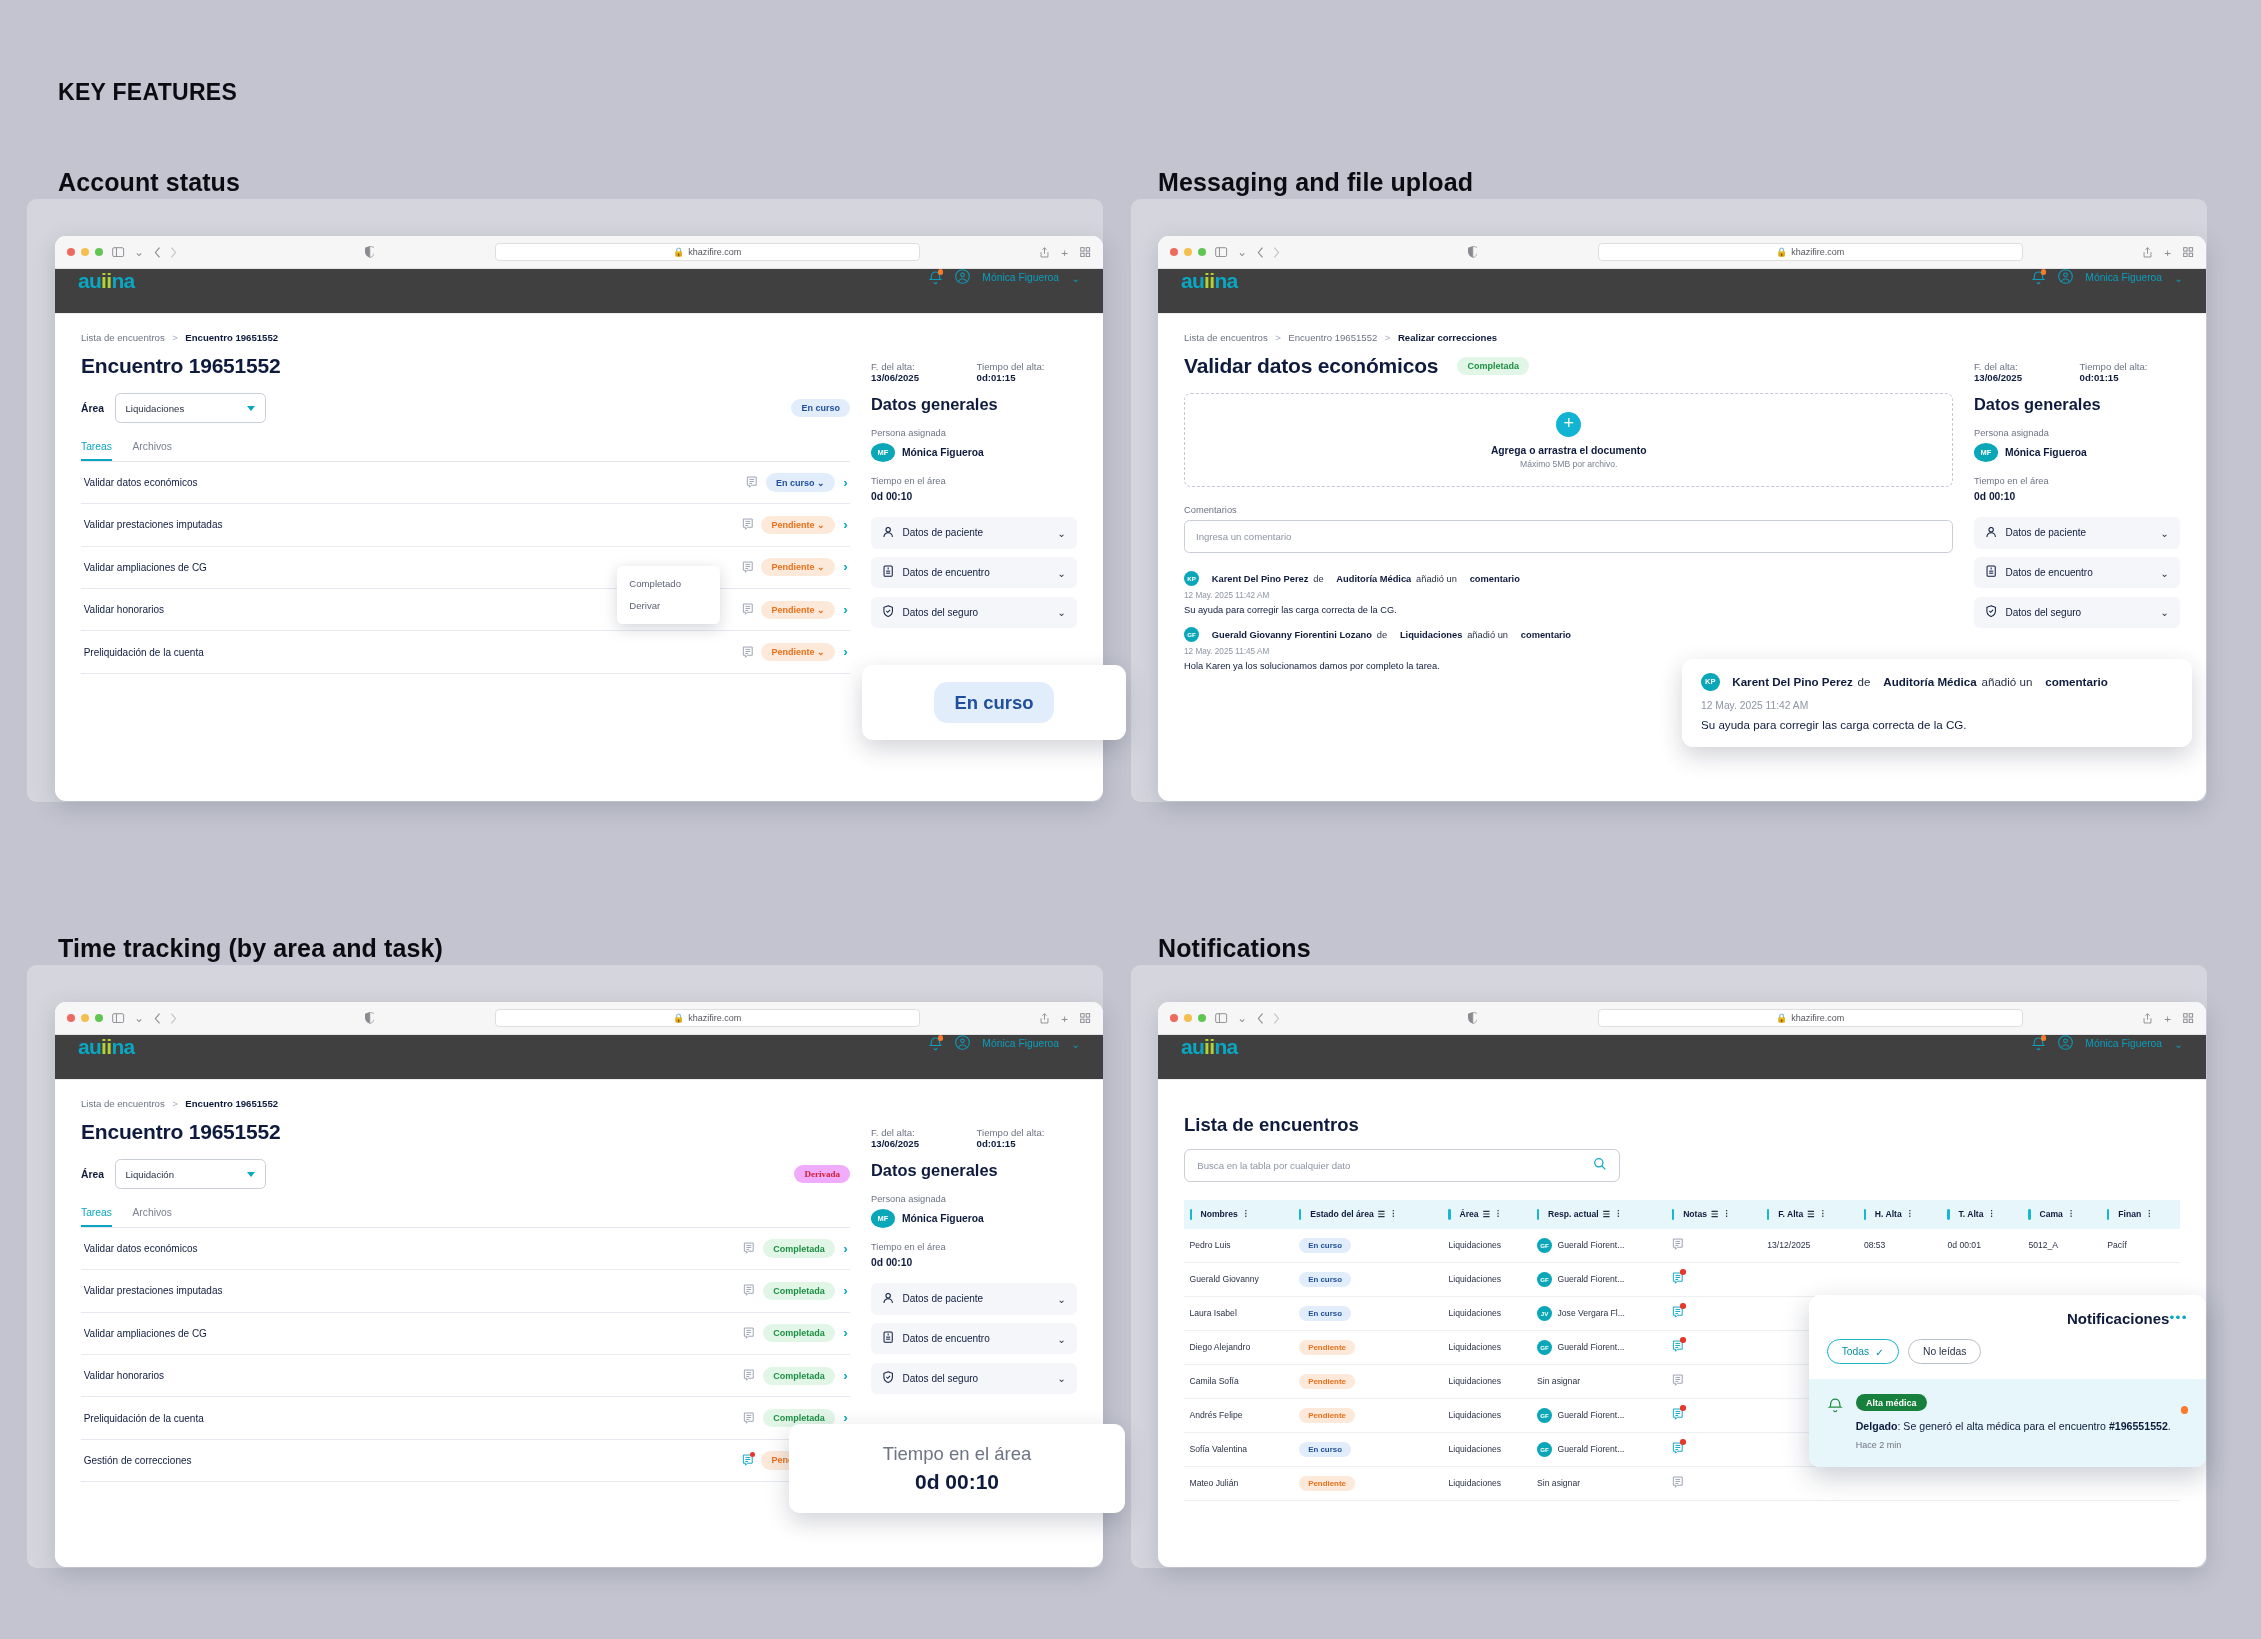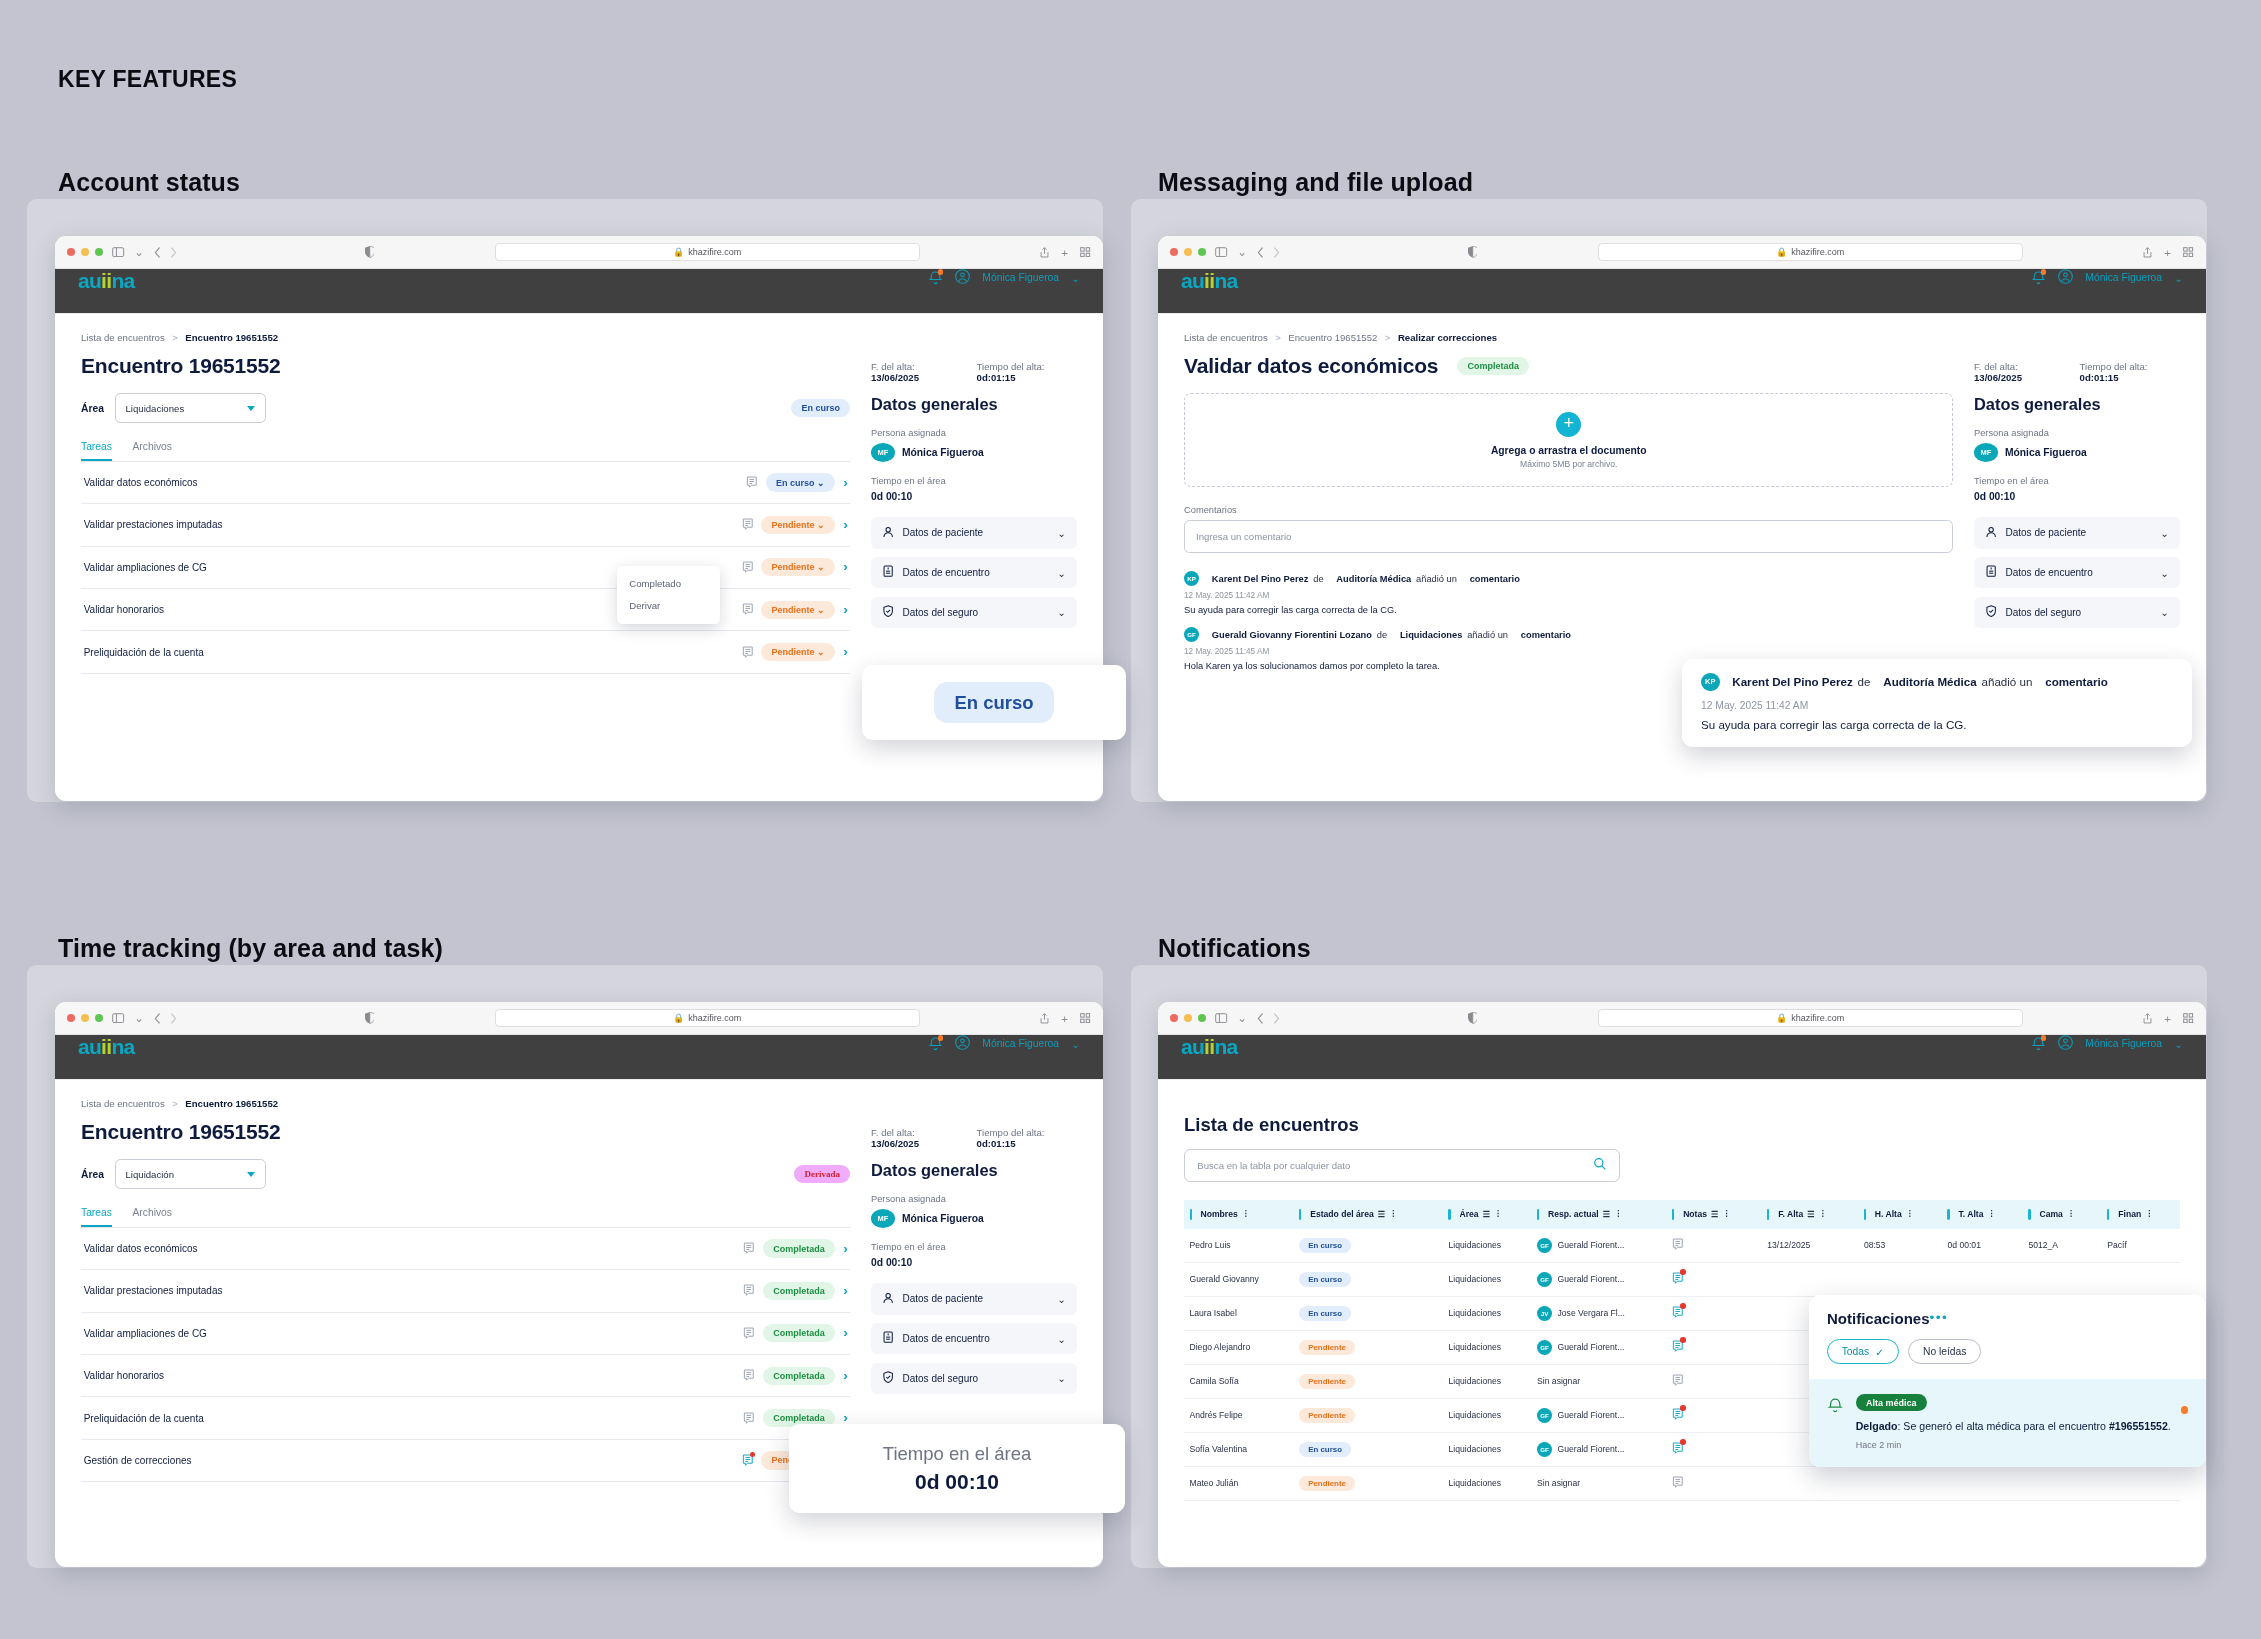--- a/index.html
+++ b/index.html
@@ -5,21 +5,21 @@
   * { box-sizing: border-box; margin:0; padding:0; }
   html,body { width:2261px; height:1639px; }
   body {
     background:#c3c4cf;
     font-family:"Liberation Sans", sans-serif;
     color:#0e1b3d;
     position:relative;
     overflow:hidden;
   }
   .kicker{
-    position:absolute; left:58px; top:66px;
+    position:absolute; left:58px; top:79px;
     font-size:23px; font-weight:bold; letter-spacing:0.3px; color:#0b0b12;
   }
   .sec-title{
     position:absolute; font-size:25px; font-weight:bold; color:#0b0b12; letter-spacing:0.1px;
   }
   
   .quad{
     position:absolute;
     background:rgba(255,255,255,0.30);
     border-radius:9.6px;
@@ -129,21 +129,21 @@
   .vbar{ display:inline-block;width:2.1px;height:11px;background:#16b6d4;border-radius:1.4px;margin-right:4.8px;}
   .fil{ color:#2a3146; font-size:8.2px;}
   .kebab{ color:#2a3146; font-size:8.2px; letter-spacing:0; line-height:.7;}
   tbody td{ padding:9px 5.5px; border-bottom:0.7px solid #eceef2; white-space:nowrap; color:#2a3146;}
   tbody .tdsm{ font-size:8.6px;}
   .resp{ display:flex;align-items:center;gap:5.5px;}
   .resp .av{ width:15px;height:15px;font-size:6.2px;}
   
   .np{ position:absolute; width:397px; background:#fff; border-radius:11px;
        box-shadow:0 9.6px 27px rgba(25,30,55,.22); overflow:hidden; z-index:9;}
-  .np-head{ display:flex;align-items:center;justify-content:flex-start;padding:15px 18px 0 18px;}
+  .np-head{ display:flex;align-items:center;justify-content:flex-end;padding:15px 18px 0 18px;}
   .np-title{ font-size:15px;font-weight:bold;}
   .np-dots{ color:#0aa7c2; font-size:13.7px; letter-spacing:1.4px; line-height:.6;}
   .np-chips{ display:flex;gap:9.6px;padding:12.3px 18px 15px 18px;}
   .chip{ border:0.7px solid #b9bfcb;border-radius:15px;padding:5.5px 13.7px;font-size:10.3px;color:#2a3146;
          display:flex;align-items:center;gap:6.2px;}
   .chip.on{ border-color:#17b7c9;color:#0a8ea0;background:#fff;}
   .np-item{ background:#e7f6fa;display:flex;gap:12.3px;padding:15px 18px 16.4px 18px;position:relative;}
   .np-bell{ color:#1d8f43; width:16.4px;height:18px;flex:none;margin-top:1.4px;}
   .np-tag{ background:#17803c;color:#fff;border-radius:11px;padding:3.4px 10.3px;font-size:9px;font-weight:bold;
            display:inline-block;margin-bottom:7.5px;}

